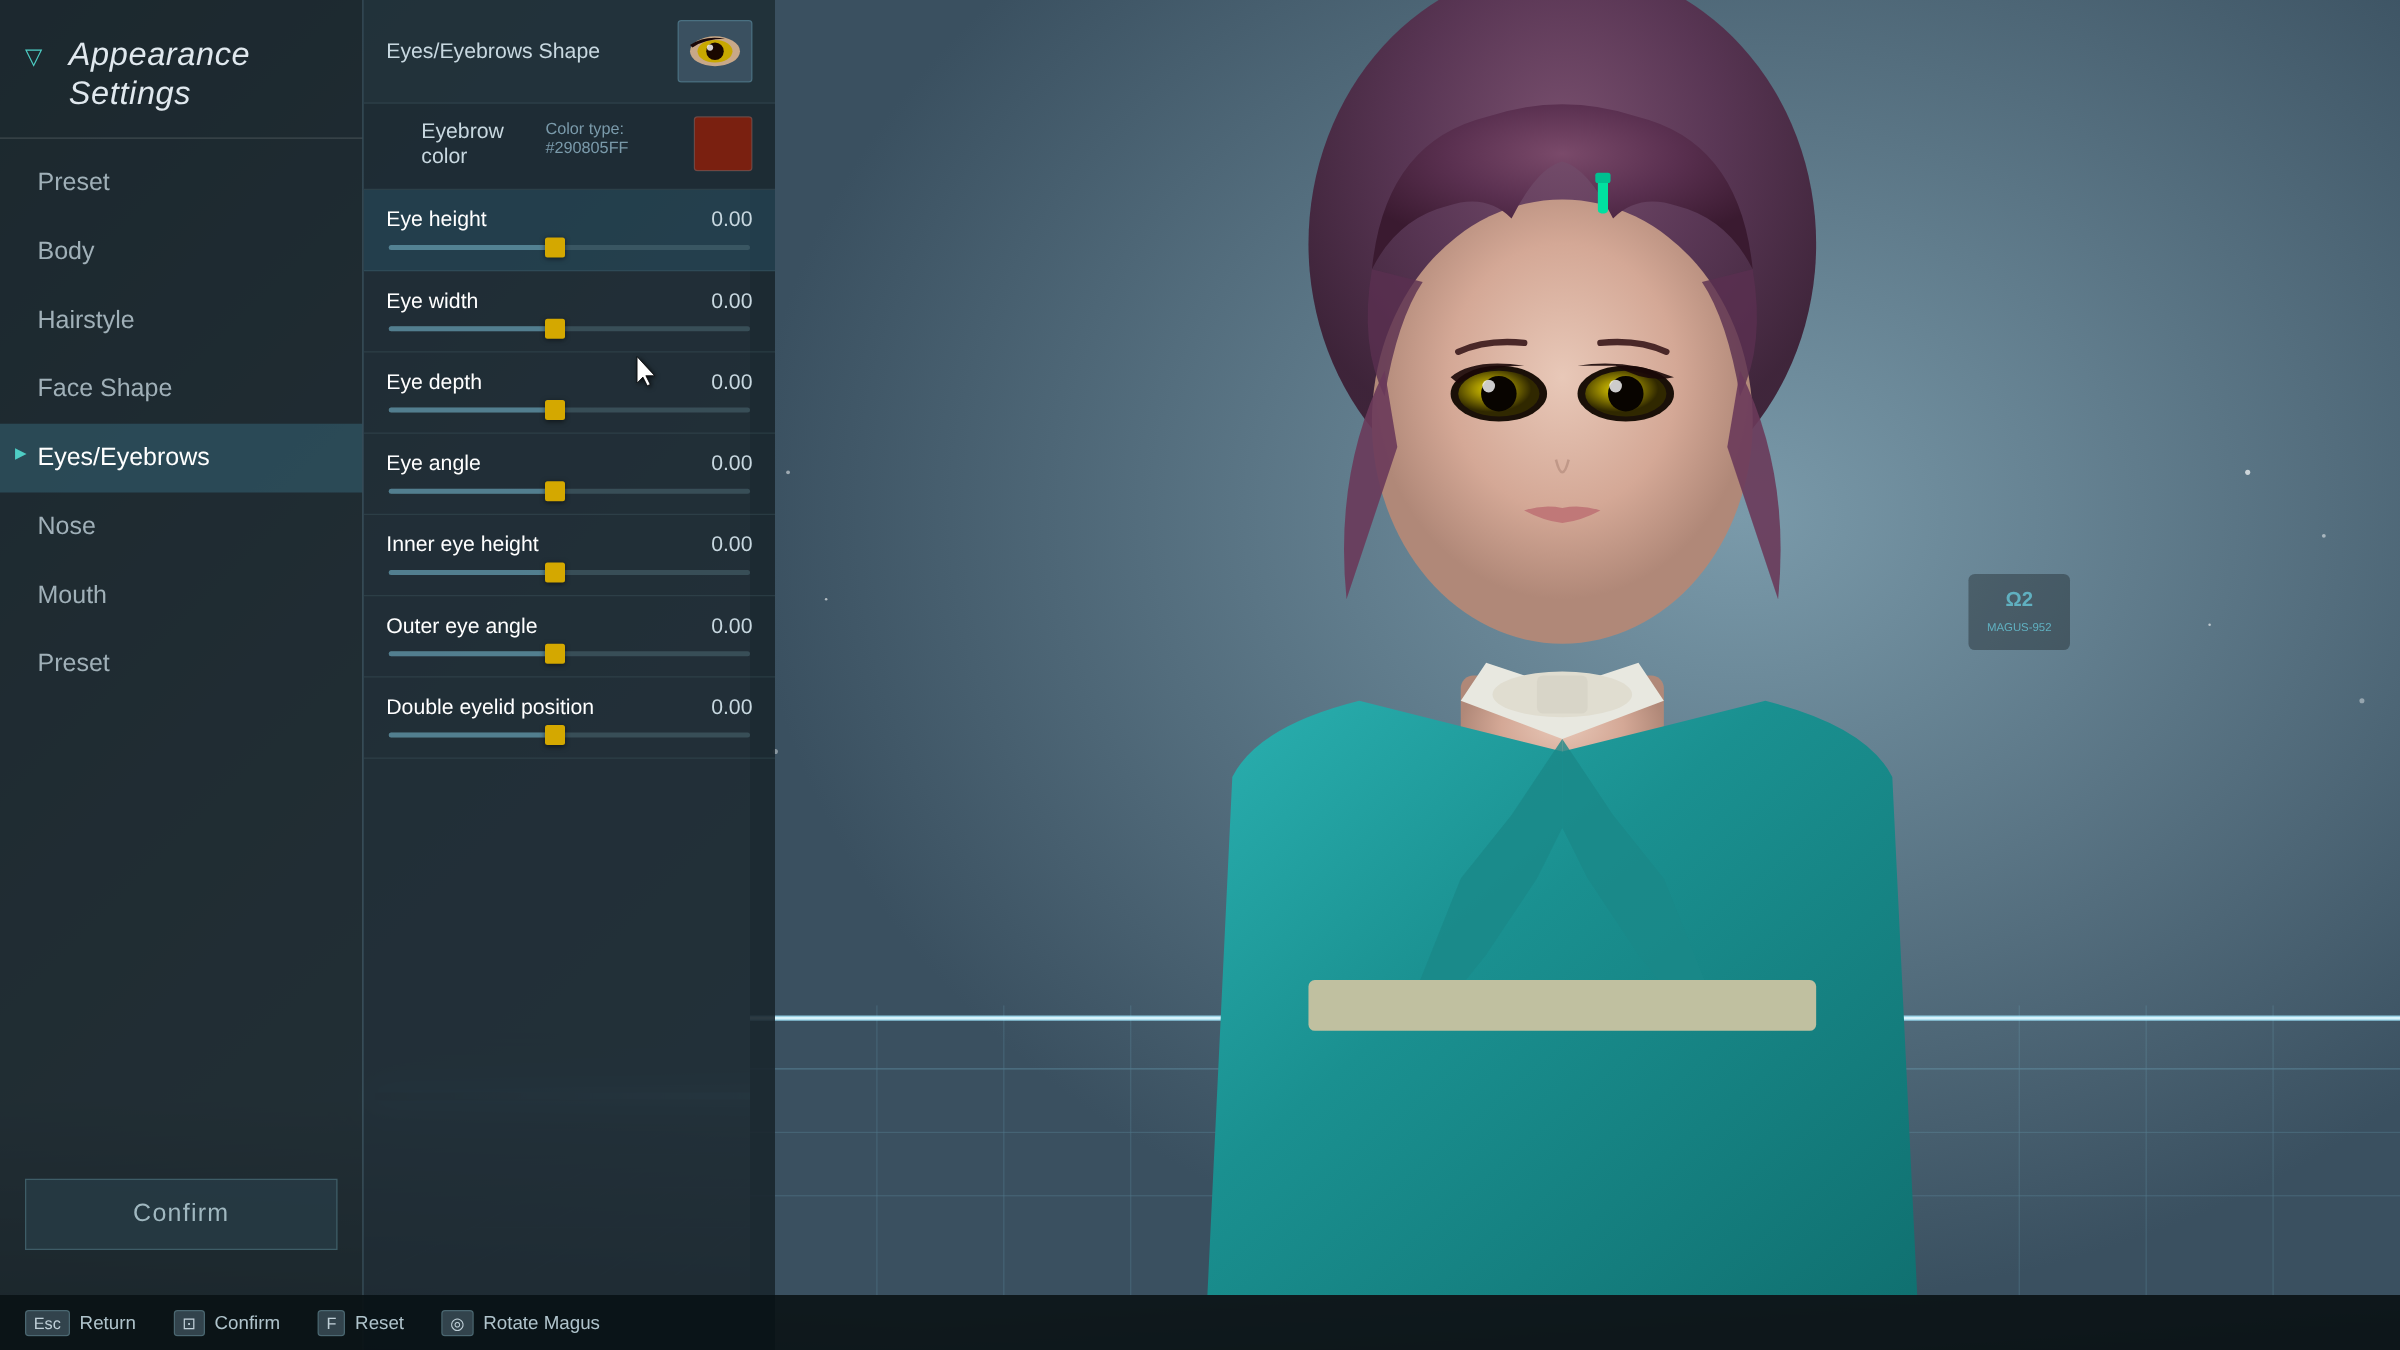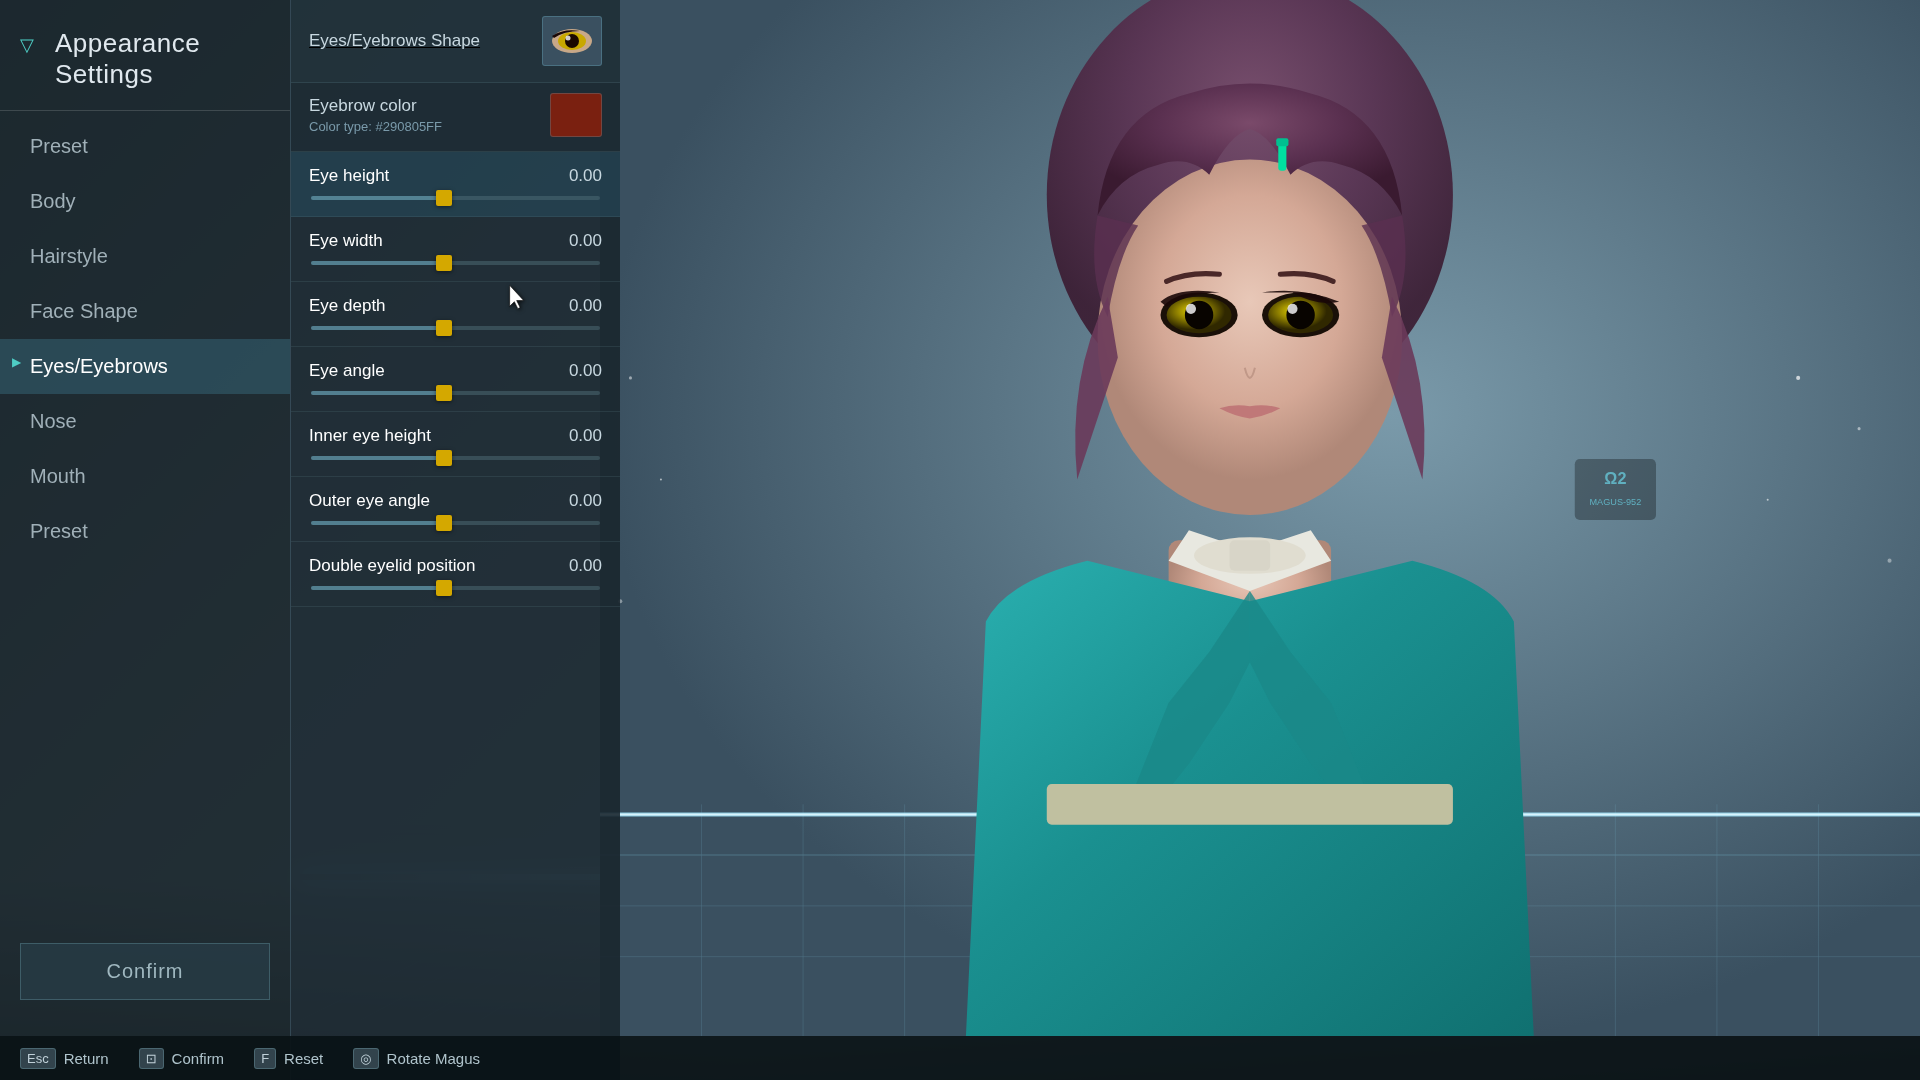--- a/index.html
+++ b/index.html
@@ -90,20 +90,21 @@
       top: 34px;
       color: #4ecdc4;
       font-size: 18px;
     }
 
     .title-text {
       color: #e0e8ee;
       font-size: 26px;
       font-weight: 400;
       letter-spacing: 0.5px;
+      font-style: italic;
     }
 
     
     .nav-list {
       padding: 8px 0;
     }
 
     .nav-item {
       padding: 16px 20px 16px 30px;
       color: #a0b0b8;
@@ -166,21 +167,20 @@
     }
 
     
     .shape-item {
       display: flex;
       align-items: center;
       justify-content: space-between;
       padding: 16px 18px;
       border-bottom: 1px solid rgba(80,110,120,0.3);
       background: rgba(35, 52, 60, 0.8);
-      text-decoration: underline;
     }
 
     .shape-label {
       color: #c8d8e0;
       font-size: 17px;
     }
 
     .shape-preview {
       width: 60px;
       height: 50px;
@@ -204,22 +204,23 @@
       display: flex;
       align-items: center;
       justify-content: space-between;
       padding: 10px 18px 14px;
       border-bottom: 1px solid rgba(80,110,120,0.3);
       background: rgba(30, 45, 52, 0.8);
     }
 
     .color-info {
       display: flex;
-      flex-direction: column;
+      flex-direction: row;
       gap: 3px;
+      margin-left: 28px;
     }
 
     .color-label {
       color: #c8d8e0;
       font-size: 17px;
     }
 
     .color-type {
       color: #7a9aaa;
       font-size: 13px;

